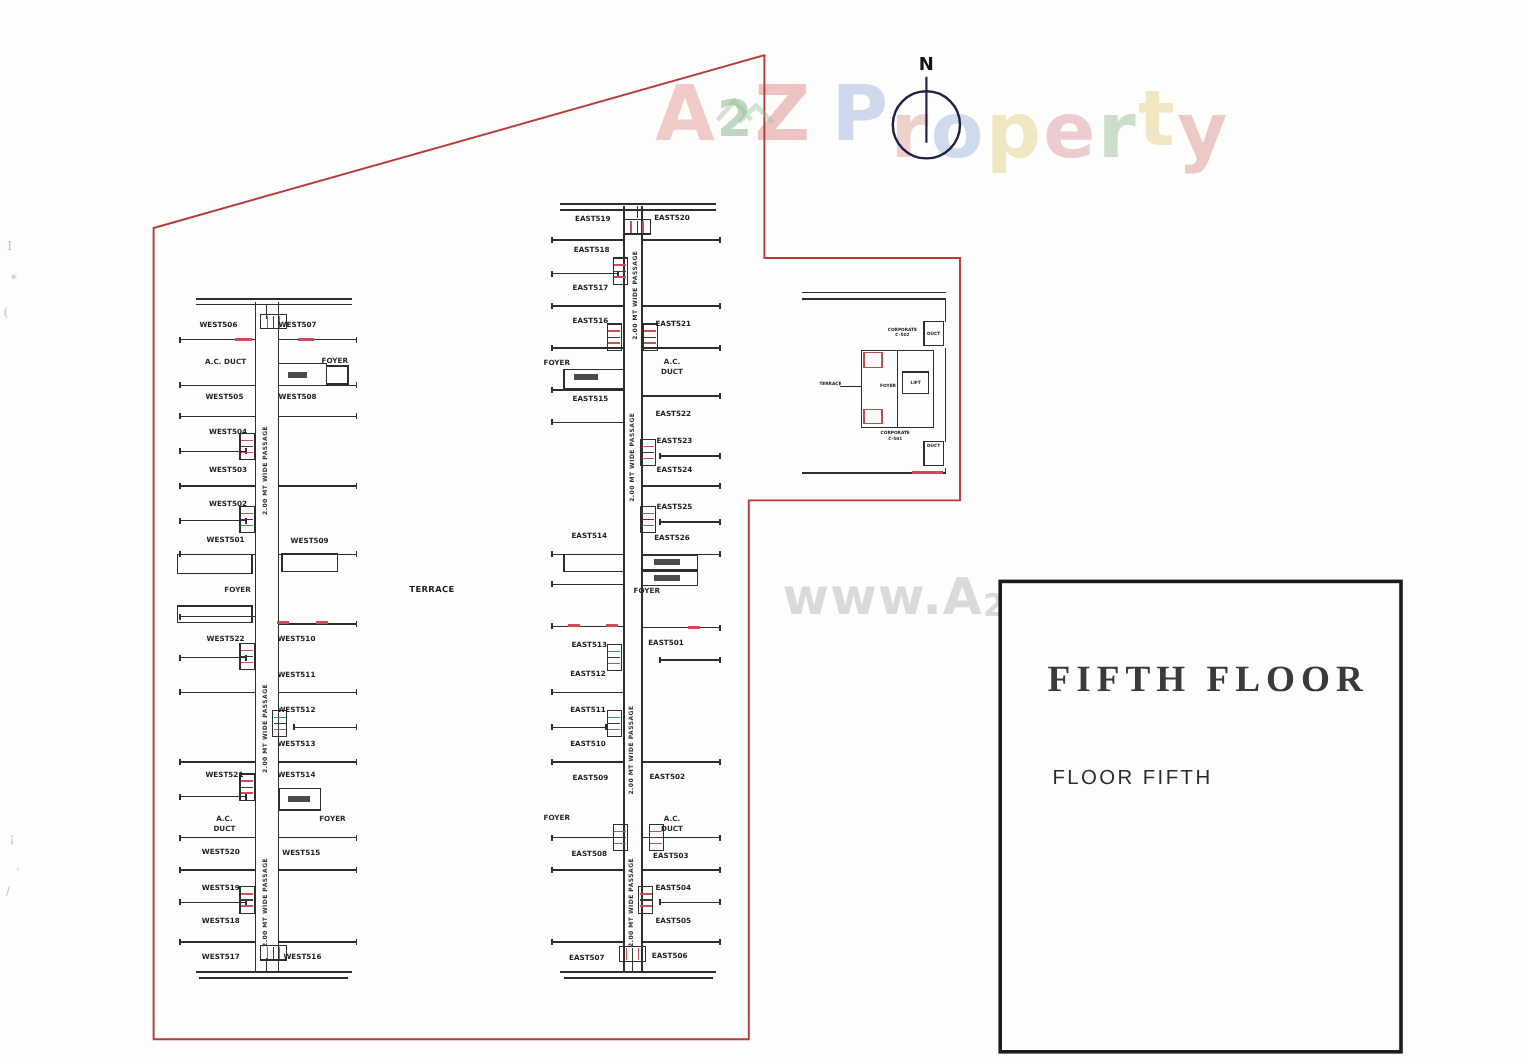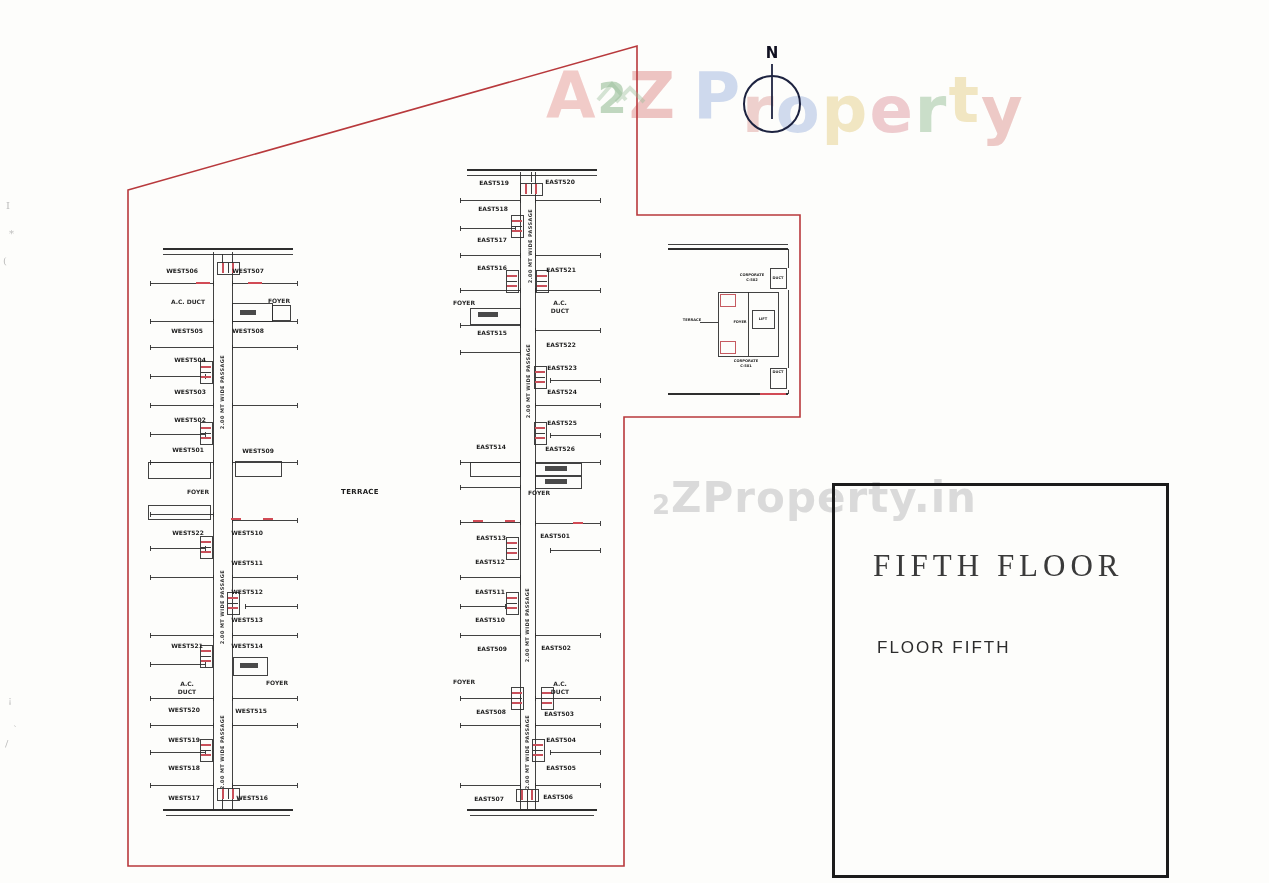--- a/index.html
+++ b/index.html
@@ -16,21 +16,21 @@
             filter:blur(.4px);letter-spacing:1px;z-index:2;}
   .url-mark .big{font-size:42px;line-height:1;}
   .url-mark .sub{font-size:26px;line-height:1;margin-top:15px;}
   
   .compass-n{position:absolute;left:772px;top:53px;transform:translate(-50%,-50%);
              font:600 15px "DejaVu Sans",sans-serif;color:#101020;z-index:3;}
   
   .title-box{position:absolute;left:832px;top:483px;width:331px;height:389px;
              border:3px solid #1b1b1b;background:transparent;z-index:3;}
   .title-box .title{position:absolute;left:38px;top:62px;font-family:"Liberation Serif",serif;
-             font-size:31px;letter-spacing:5px;color:#3a3a3a;font-weight:400;white-space:nowrap;}
+             font-size:31px;letter-spacing:5px;color:#3a3a3a;font-weight:700;white-space:nowrap;}
   .title-box .subtitle{position:absolute;left:42px;top:152px;font-family:"Liberation Sans",sans-serif;
              font-size:17px;letter-spacing:2px;color:#2c2c2c;font-weight:400;white-space:nowrap;}
   
   #plan-svg{position:absolute;left:0;top:0;z-index:1;}
   
   #plan-labels{position:absolute;left:0;top:0;width:100%;height:100%;z-index:4;}
   .lb{position:absolute;transform:translate(-50%,-50%);font-family:"DejaVu Sans",sans-serif;
       font-weight:700;font-size:6px;color:#1d1d1d;white-space:pre;text-align:center;line-height:1.25;}
   .lb.area,.lb.area2{color:#2a2a2a;}
   .lb.passage{writing-mode:vertical-rl;transform:translate(-50%,-50%) rotate(180deg);
@@ -53,22 +53,22 @@
       <span style="color: rgb(226, 172, 168); font-size: 64px; margin-top: 14px;">r</span>
       <span style="color: rgb(173, 191, 226); font-size: 64px; margin-top: 14px;">o</span>
       <span style="color: rgb(232, 212, 148); font-size: 64px; margin-top: 14px;">p</span>
       <span style="color: rgb(226, 164, 171); font-size: 64px; margin-top: 14px;">e</span>
       <span style="color: rgb(162, 198, 162); font-size: 64px; margin-top: 14px;">r</span>
       <span style="color: rgb(232, 212, 148); font-size: 64px; margin-top: 4px;">t</span>
       <span style="color: rgb(224, 160, 156); font-size: 64px; margin-top: 14px;">y</span>
     </div>
 
   <div class="url-mark">
+    <span class="big">www.A</span>
     <span class="sub">2</span>
-    <span class="big">ZProperty.in</span>
   </div>
 
   <div class="compass-n">N</div>
 
   <svg id="plan-svg" width="1269" height="883" viewBox="0 0 1269 883">
 
     <polygon id="boundary" points="128,190 637,46 637,215 800,215 800,417 624,417 624,866 128,866" fill="none" stroke="#b8393c" stroke-width="1.6"></polygon>
 
     <g>
       <circle cx="772" cy="104" r="28" fill="none" stroke="#1d2340" stroke-width="2"></circle>

